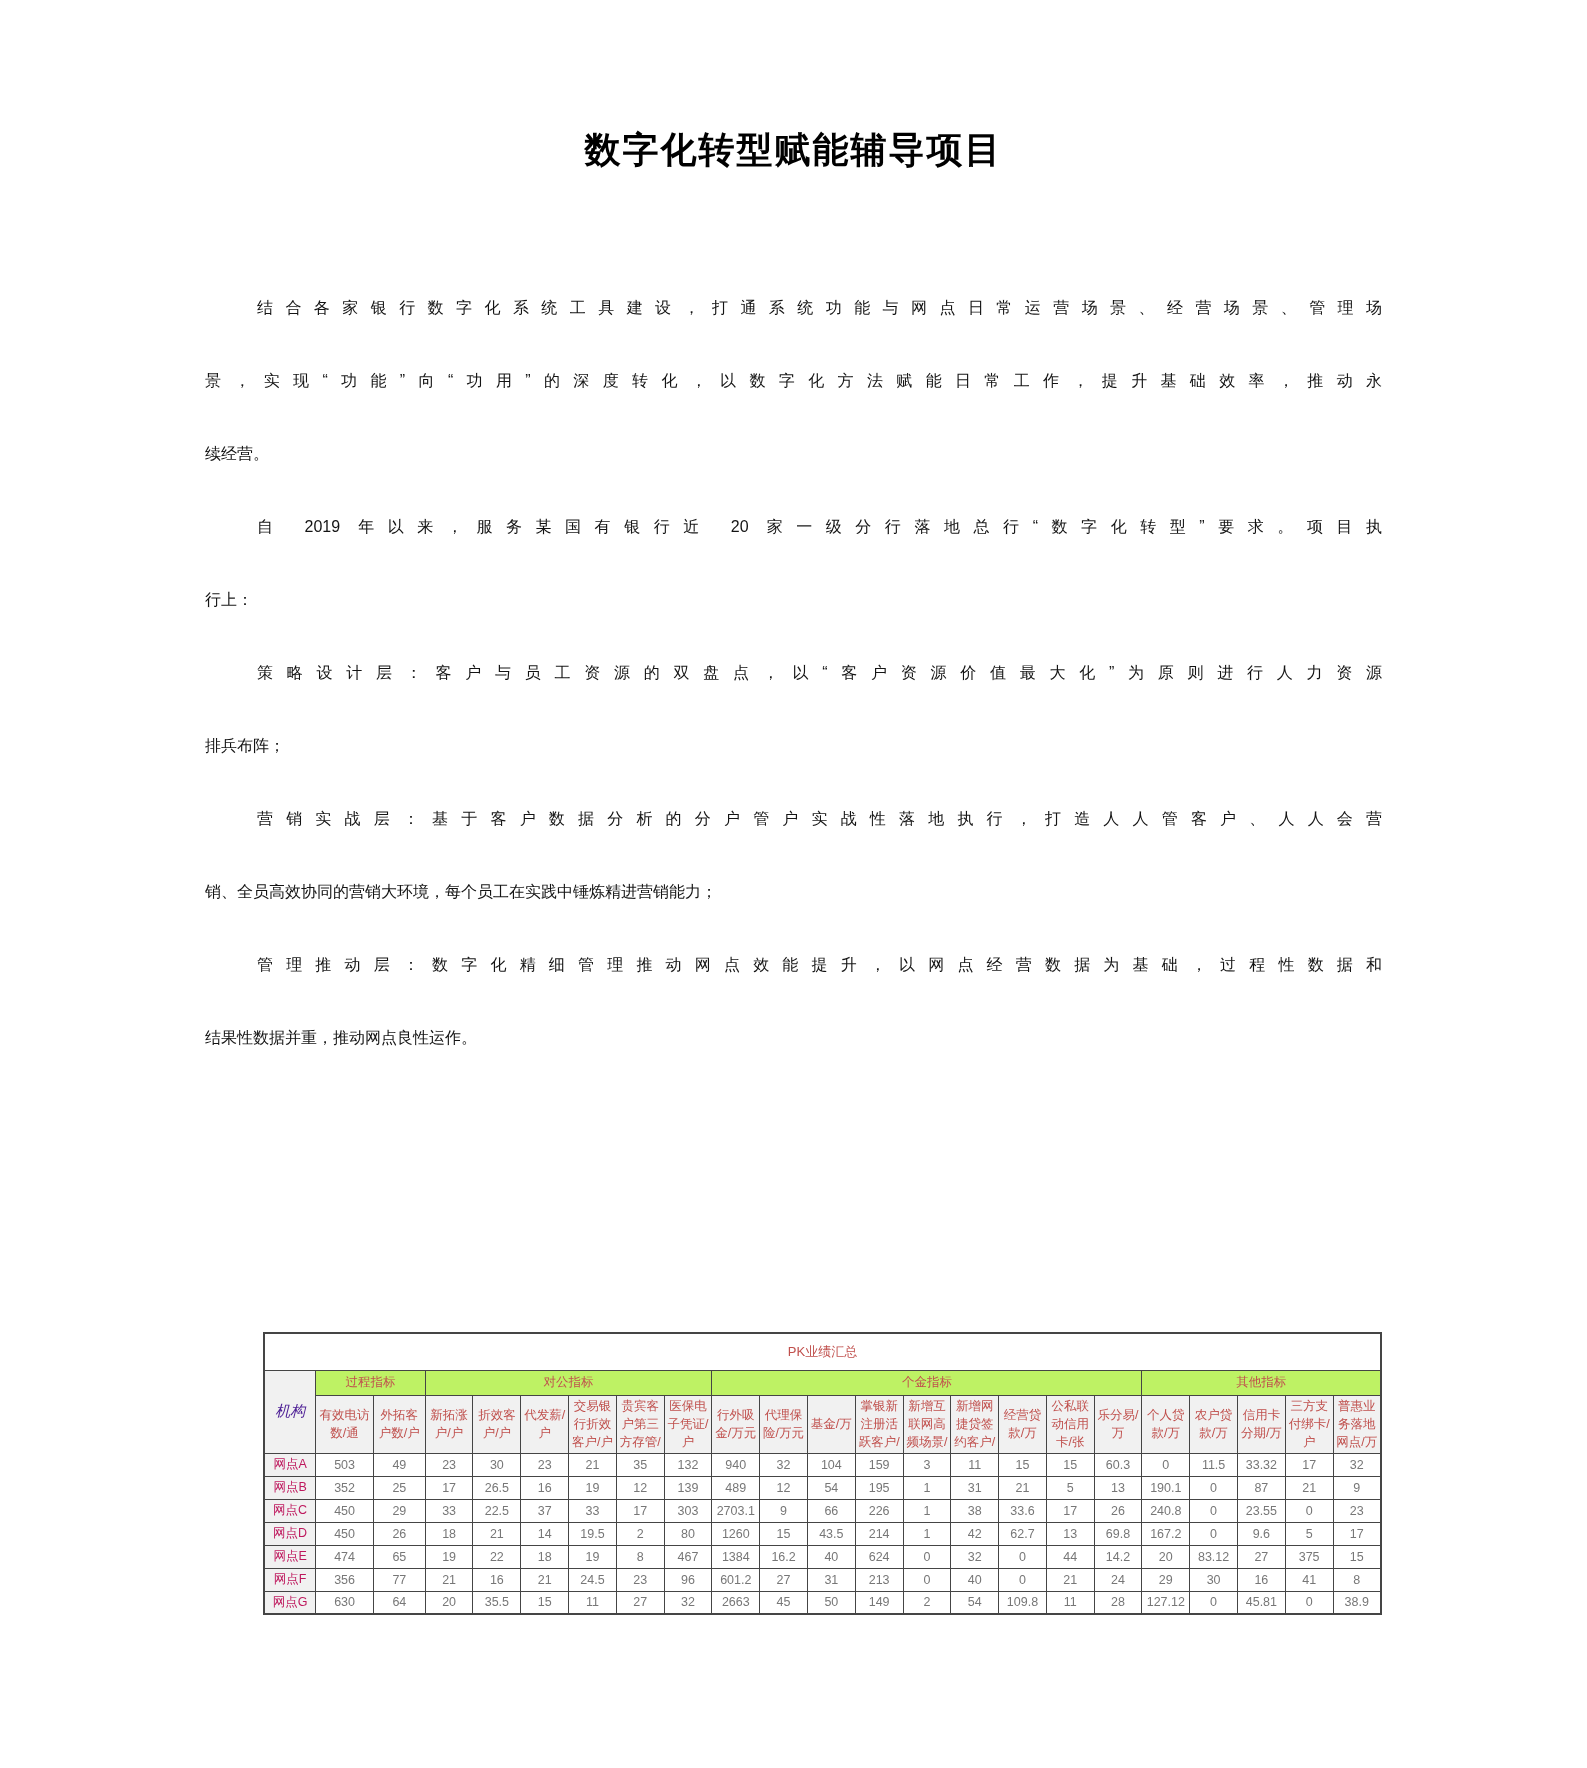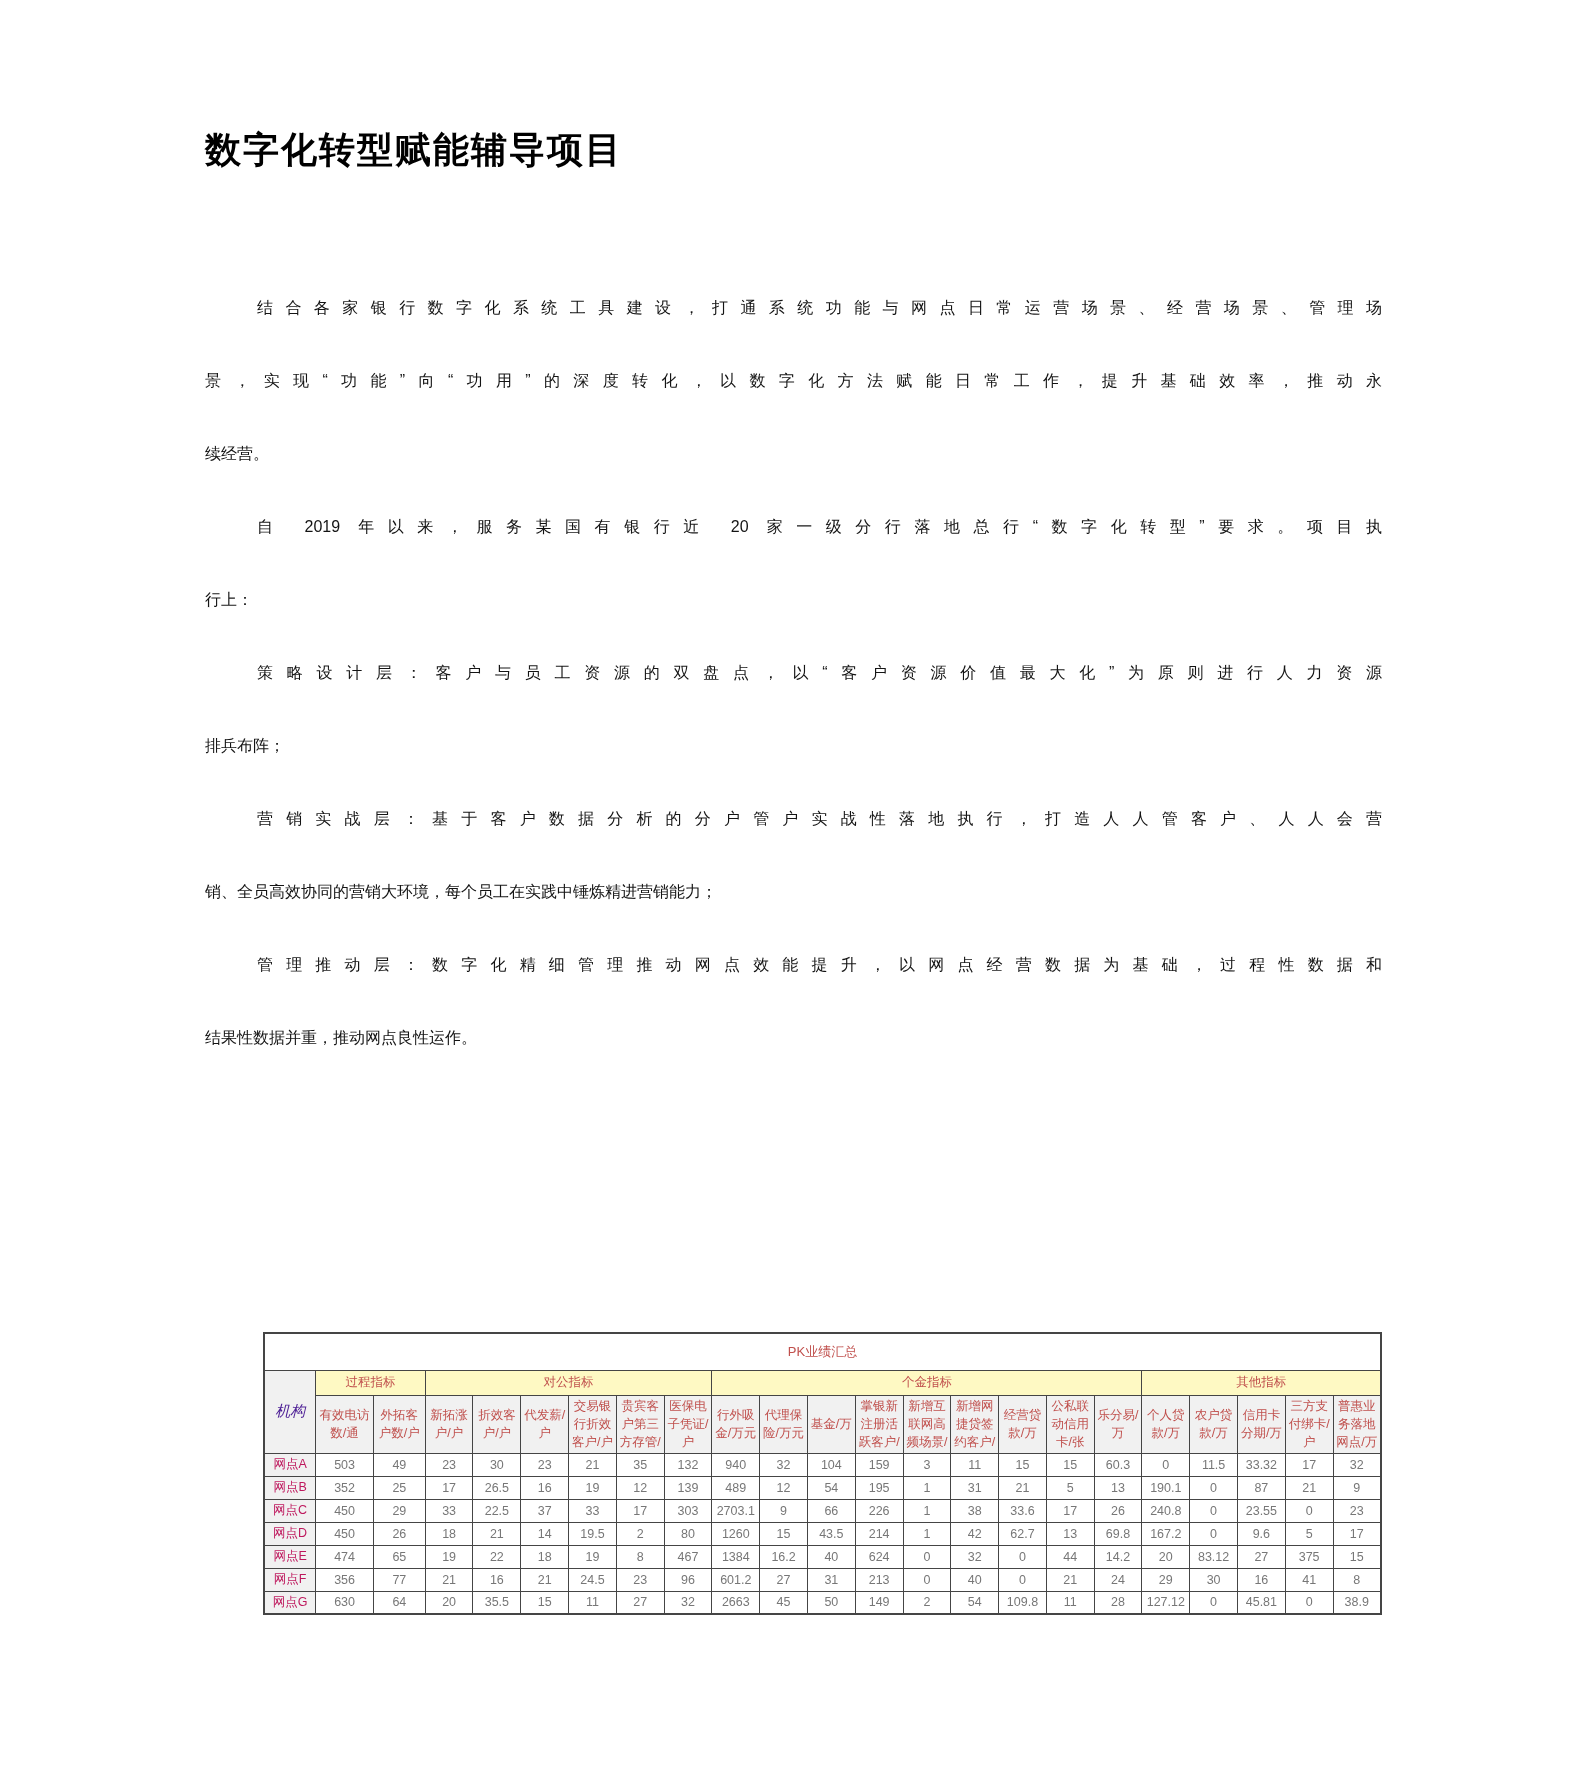--- a/index.html
+++ b/index.html
@@ -10,21 +10,21 @@
     color: #141414;
   }
   .content { margin-left: 205px; width: 1177px; }
 
   .doc-title {
     margin: 0 0 96px 0;
     padding-top: 126px;
     font-size: 36px;
     font-weight: bold;
     letter-spacing: 2px;
-    text-align: left;
+    text-align: center;
     color: #000000;
   }
 
   .para { margin: 0; }
   .line {
     font-size: 16px;
     line-height: 73px;
     text-align: justify;
     text-align-last: justify;
   }
@@ -40,21 +40,21 @@
   table.pk td {
     border: 1px solid #454545;
     box-sizing: border-box;
     text-align: center;
     vertical-align: middle;
     padding: 1px 2px;
     word-break: break-all;
     font-family: "Liberation Sans", sans-serif;
   }
   td.t-title   { height: 37px; font-size: 13px;   color: #c0504d; background: #ffffff; }
-  td.group     { height: 25px; font-size: 12.5px; color: #c0504d; background: #fef9c3; }
+  td.group     { height: 25px; font-size: 12.5px; color: #c0504d; background: #bef264; }
   td.org-head  { font-size: 15px; color: #4c1d95; background: #f1f1f1; font-style: italic; }
   td.colhead   { height: 58px; font-size: 12.5px; color: #c0504d; background: #f1f1f1; line-height: 1.45; }
   td.orgcell   { height: 23px; font-size: 12.5px; color: #be185d; background: #f1f1f1; }
   td.val       { font-size: 12.5px; color: #777777; background: #ffffff; }
 </style>
 </head>
 <body>
 
 <div class="content">
   <h1 class="doc-title">数字化转型赋能辅导项目</h1>

